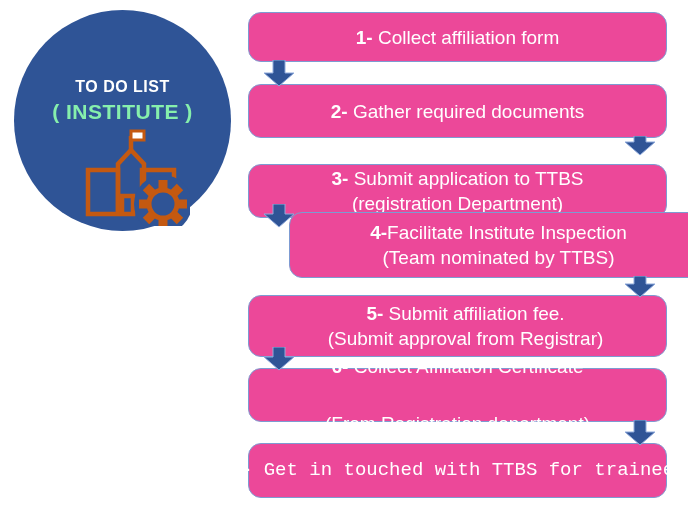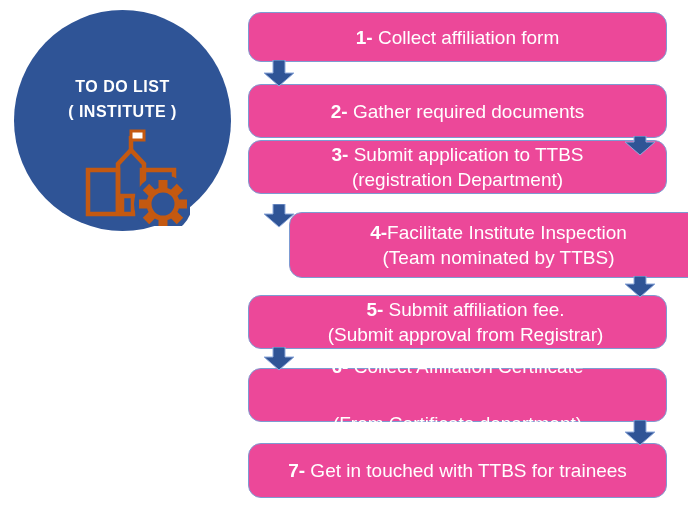--- a/index.html
+++ b/index.html
@@ -30,22 +30,22 @@
     margin-top: 64px;
     color: #ffffff;
     font-size: 16px;
     font-weight: 700;
     line-height: 25px;
     text-align: center;
     letter-spacing: 0.5px;
     white-space: nowrap;
   }
   .badge-subtitle {
-    color: #ffffff;
-    font-size: 16px;
+    color: #86efac;
+    font-size: 21px;
     font-weight: 700;
     line-height: 25px;
     text-align: center;
     letter-spacing: 0.5px;
     white-space: nowrap;
   }
   .badge-icon {
     position: absolute;
     left: 56px; top: 112px;
   }
@@ -67,25 +67,25 @@
     text-align: center;
     font-size: 19px;
     line-height: 25px;
   }
   .step-box .num { font-weight: 700; }
   .step-line { white-space: nowrap; }
 
   
   .s1 { top: 12px;  height: 50px; }
   .s2 { top: 84px;  height: 54px; gap: 27px; }
-  .s3 { top: 140px; height: 54px; }
+  .s3 { top: 164px; height: 54px; }
   .s4 { top: 212px; height: 66px; margin-left: 41px; }
-  .s5 { top: 295px; height: 54px; padding-left: 16px; }
+  .s5 { top: 295px; height: 62px; padding-left: 16px; }
   .s6 { top: 368px; height: 54px; gap: 32px; }
-  .s7 { top: 443px; height: 55px; }
+  .s7 { top: 443px; height: 55px; font-family: Liberation Mono, monospace; }
 
   
   .arrow { position: absolute; display: block; }
   .a1 { left: 264px; top: 60px; }
   .a2 { left: 625px; top: 136px; }
   .a3 { left: 264px; top: 204px; }
   .a4 { left: 625px; top: 276px; }
   .a5 { left: 264px; top: 347px; }
   .a6 { left: 625px; top: 420px; }
   .arrow polygon { fill: #2F5496; stroke: #8FAADC; stroke-width: 1; }
@@ -151,21 +151,21 @@
     <div class="step-line">(Team nominated by TTBS)</div>
   </div>
 
   <div class="step-box s5">
     <div class="step-line"><span class="num">5-</span><span> Submit affiliation fee.</span></div>
     <div class="step-line">(Submit approval from Registrar)</div>
   </div>
 
   <div class="step-box s6">
     <div class="step-line"><span class="num">6-</span><span> Collect Affiliation Certificate</span></div>
-    <div class="step-line">(From Certificate department)</div>
+    <div class="step-line">(From Registration department)</div>
   </div>
 
   <div class="step-box s7">
     <div class="step-line"><span class="num">7-</span><span> Get in touched with TTBS for trainees</span></div>
   </div>
 
   <svg class="arrow a1" width="31" height="27" viewBox="0 0 31 27">
     <polygon points="9,0 21,0 21,13 30,13 15,26 0,13 9,13"></polygon>
   </svg>
   <svg class="arrow a2" width="31" height="20" viewBox="0 0 31 20">

